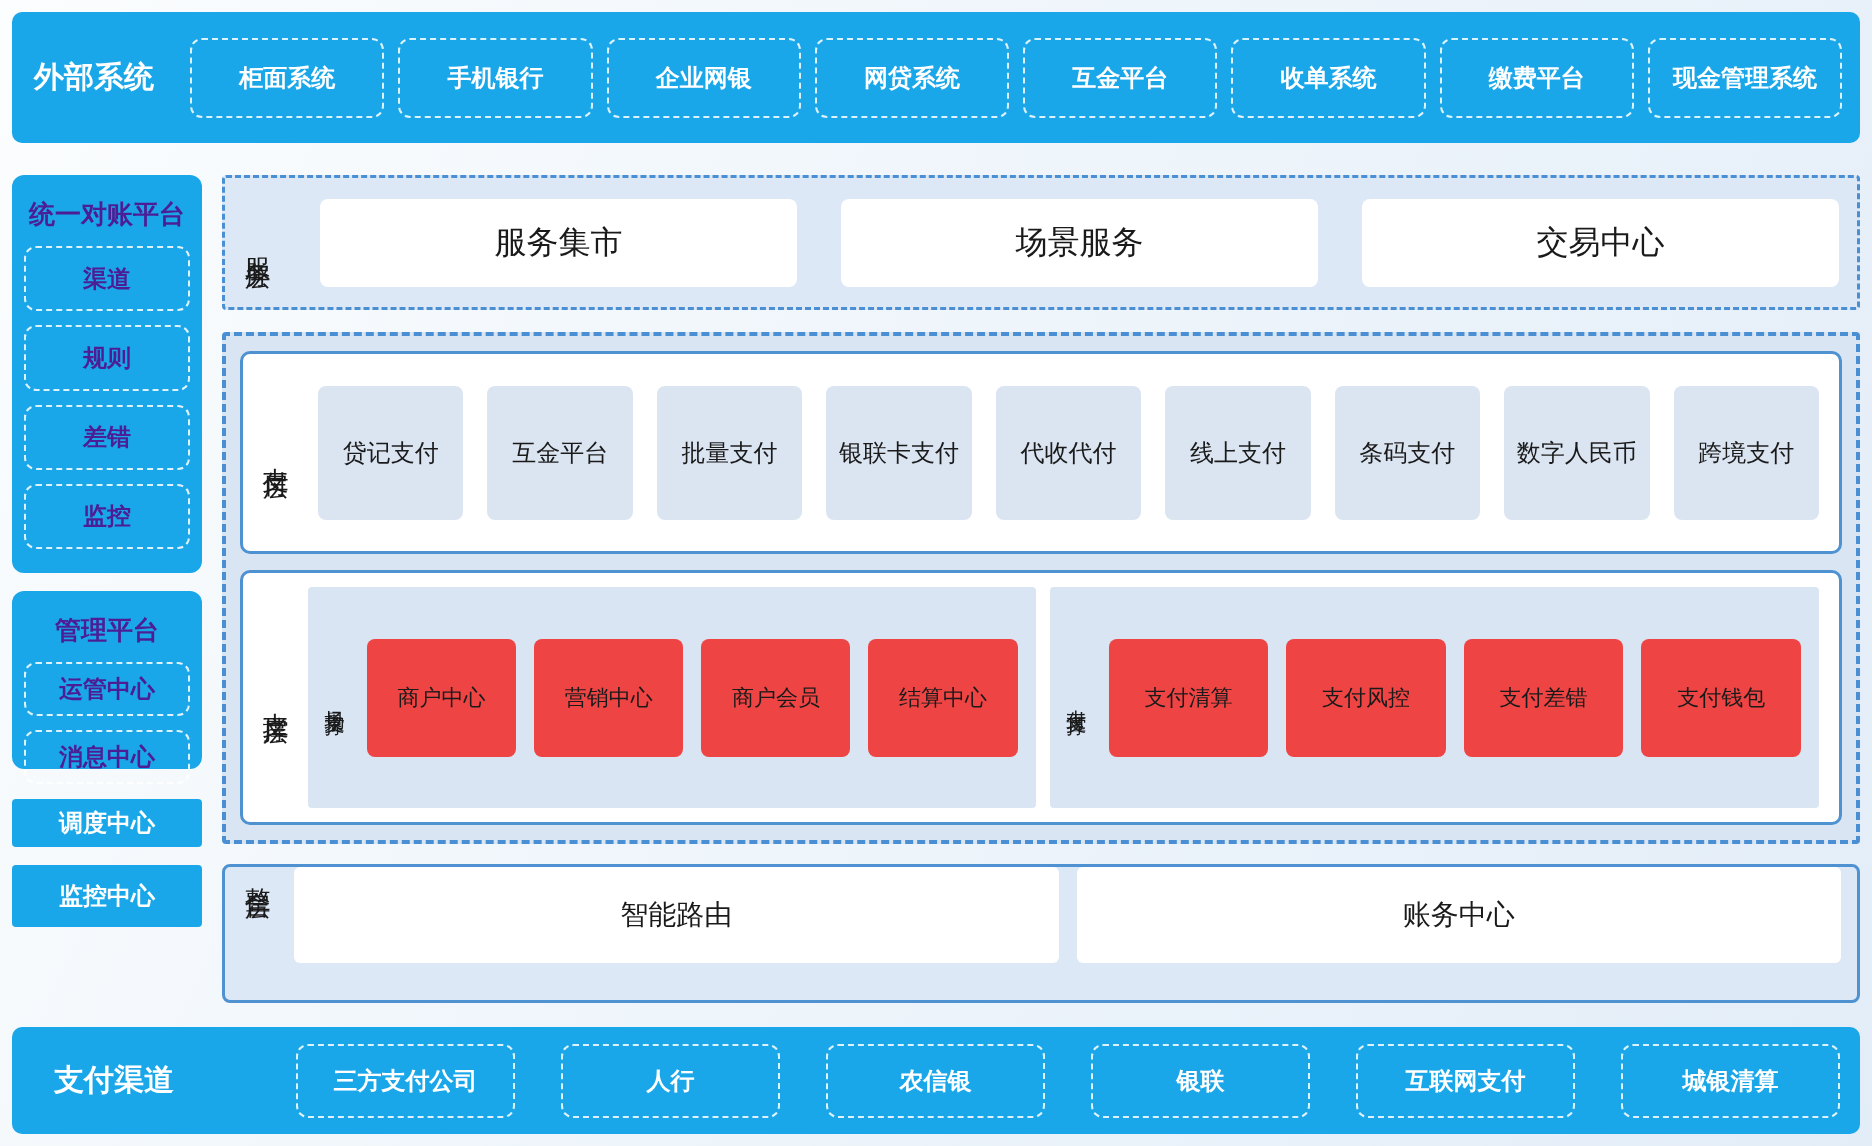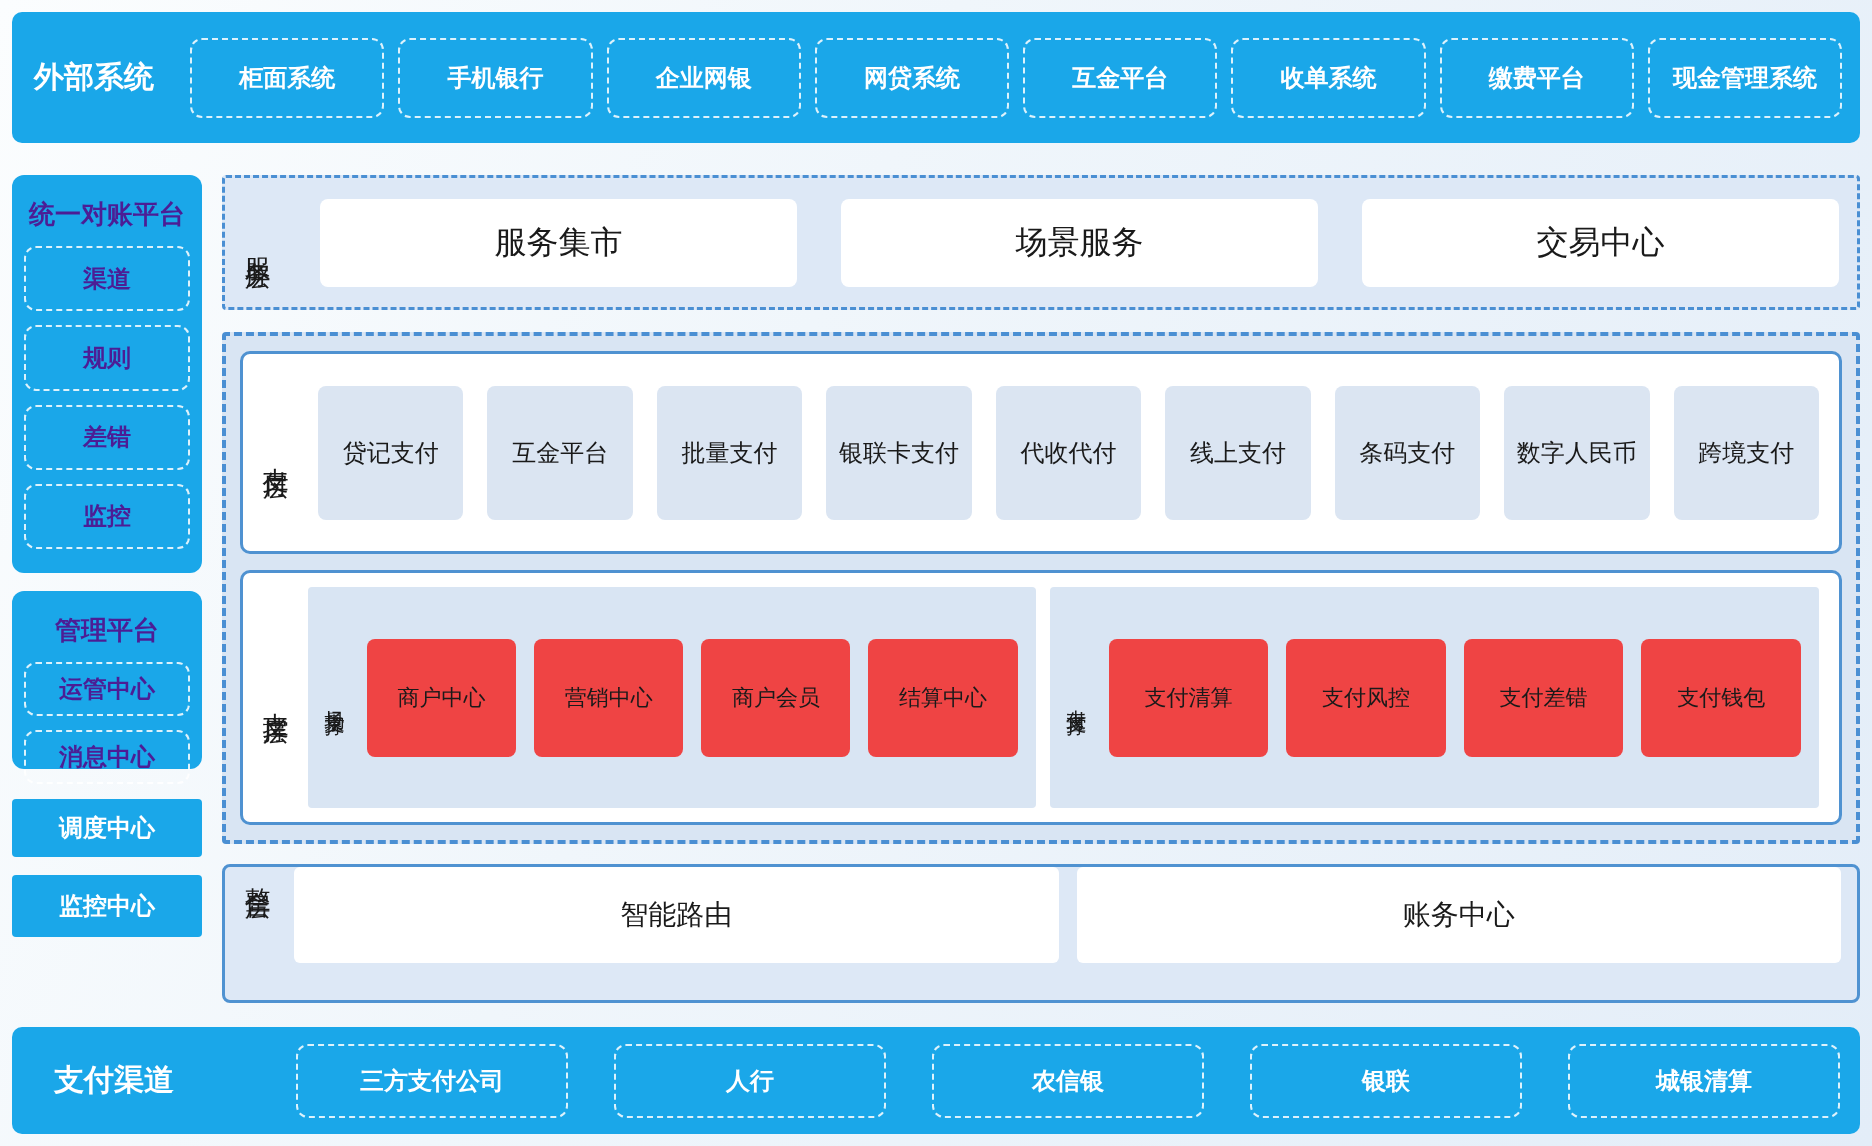--- a/index.html
+++ b/index.html
@@ -50,21 +50,21 @@
   .sideblock-mgmt  { height: 178px; margin-bottom: 30px; }
   .side-title { text-align: center; font-size: 26px; font-weight: 700; padding: 12px 0 14px; white-space: nowrap; }
   .side-chips { flex: 1; display: flex; flex-direction: column; gap: 14px; }
   .side-chip {
     flex: 1; min-height: 54px;
     border: 2px dashed rgba(255,255,255,0.85); border-radius: 12px;
     display: flex; align-items: center; justify-content: center;
     font-size: 24px; font-weight: 600;
   }
   .solo {
-    background: #1aa7e9; border-radius: 4px; height: 58px; color: #fff;
+    background: #1aa7e9; border-radius: 4px; height: 48px; color: #fff;
     display: flex; align-items: center; justify-content: center;
     font-size: 24px; font-weight: 600;
   }
   .solo-1 { margin-top: 0; }
   .solo-2 { margin-top: 18px; height: 62px; }
 
   
   .main { flex: 1; margin-left: 20px; display: flex; flex-direction: column; }
 
   .vlabel {
@@ -242,16 +242,17 @@
 
     </div>
   </div>
 
   <div class="bluebar bottombar">
     <div class="bar-label">支付渠道</div>
     <div class="chip">三方支付公司</div>
     <div class="chip">人行</div>
     <div class="chip">农信银</div>
     <div class="chip">银联</div>
+    <div class="chip">互联网支付</div>
     <div class="chip">城银清算</div>
   </div>
 
 </div>
 
 </body></html>

